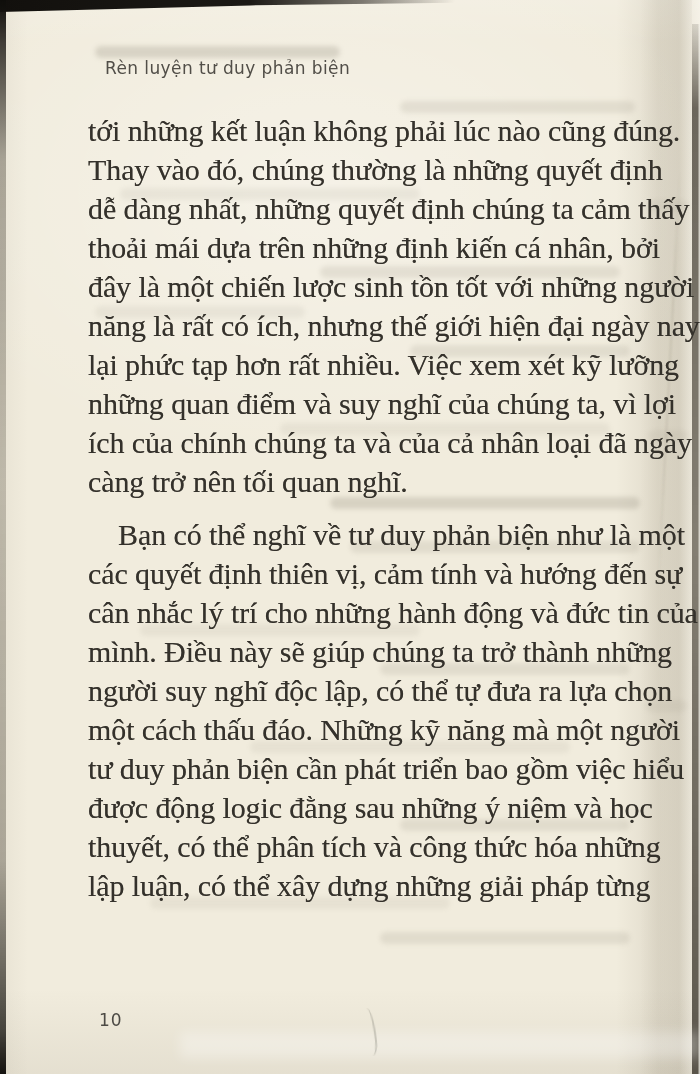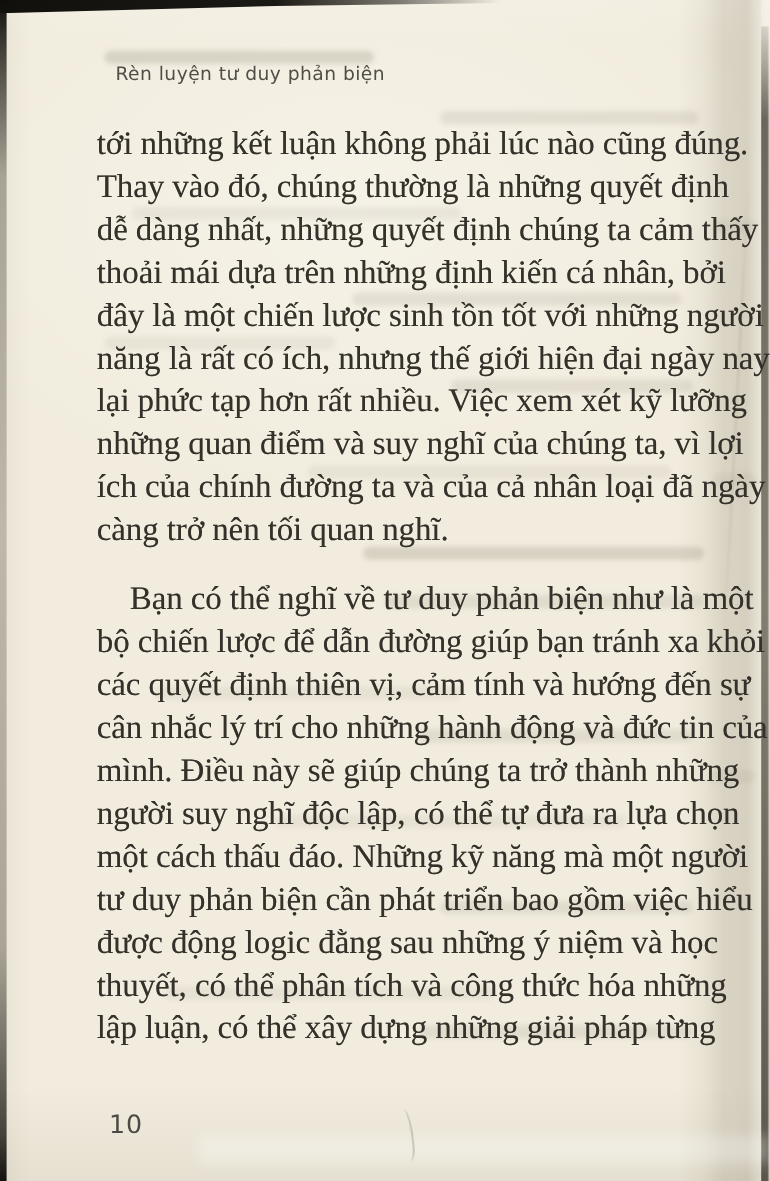--- a/index.html
+++ b/index.html
@@ -63,29 +63,29 @@
     margin-left: 17px;
   }
   
   .textblock {
     position: absolute; left: 88px; top: 111px; width: 552px;
     font-size: 30px; line-height: 39px; color: #34312b;
     text-shadow: 0 0 0.4px rgba(52,49,43,0.55);
     letter-spacing: -0.1px;
   }
   .para { margin: 0; }
-  .para + .para { margin-top: 24px; }
+  .para + .para { margin-top: 14px; }
   .line { white-space: nowrap; }
   .line.j { text-align: justify; text-align-last: justify; }
   .line.indent { padding-left: 30px; }
   
   .page-number {
     position: absolute; left: 99px; top: 1010px;
     font-family: "DejaVu Sans", "Liberation Sans", sans-serif;
-    font-size: 23px; color: #4c4a45; letter-spacing: 1px;
+    font-size: 17px; color: #4c4a45; letter-spacing: 1px;
   }
   
   .smudge {
     position: absolute; height: 12px; border-radius: 6px;
     background: #8d8777; opacity: 0.16; filter: blur(2.5px);
     pointer-events: none;
   }
   .smudge.strong { opacity: 0.26; }
   .smudge.soft { opacity: 0.10; }
   
@@ -133,26 +133,25 @@
   <div class="textblock">
     <div class="para">
       <div class="line j">tới những kết luận không phải lúc nào cũng đúng.</div>
       <div class="line j">Thay vào đó, chúng thường là những quyết định</div>
       <div class="line j">dễ dàng nhất, những quyết định chúng ta cảm thấy</div>
       <div class="line j">thoải mái dựa trên những định kiến cá nhân, bởi</div>
       <div class="line j">đây là một chiến lược sinh tồn tốt với những người</div>
       <div class="line j">năng là rất có ích, nhưng thế giới hiện đại ngày nay</div>
       <div class="line j">lại phức tạp hơn rất nhiều. Việc xem xét kỹ lưỡng</div>
       <div class="line j">những quan điểm và suy nghĩ của chúng ta, vì lợi</div>
-      <div class="line j">ích của chính đường ta và của cả nhân loại đã ngày</div>
+      <div class="line j">ích của chính chúng ta và của cả nhân loại đã ngày</div>
       <div class="line">càng trở nên tối quan nghĩ.</div>
     </div>
     <div class="para">
       <div class="line j indent">Bạn có thể nghĩ về tư duy phản biện như là một</div>
-      <div class="line j">bộ chiến lược để dẫn đường giúp bạn tránh xa khỏi</div>
       <div class="line j">các quyết định thiên vị, cảm tính và hướng đến sự</div>
       <div class="line j">cân nhắc lý trí cho những hành động và đức tin của</div>
       <div class="line j">mình. Điều này sẽ giúp chúng ta trở thành những</div>
       <div class="line j">người suy nghĩ độc lập, có thể tự đưa ra lựa chọn</div>
       <div class="line j">một cách thấu đáo. Những kỹ năng mà một người</div>
       <div class="line j">tư duy phản biện cần phát triển bao gồm việc hiểu</div>
       <div class="line j">được động logic đằng sau những ý niệm và học</div>
       <div class="line j">thuyết, có thể phân tích và công thức hóa những</div>
       <div class="line j">lập luận, có thể xây dựng những giải pháp từng</div>
     </div>

